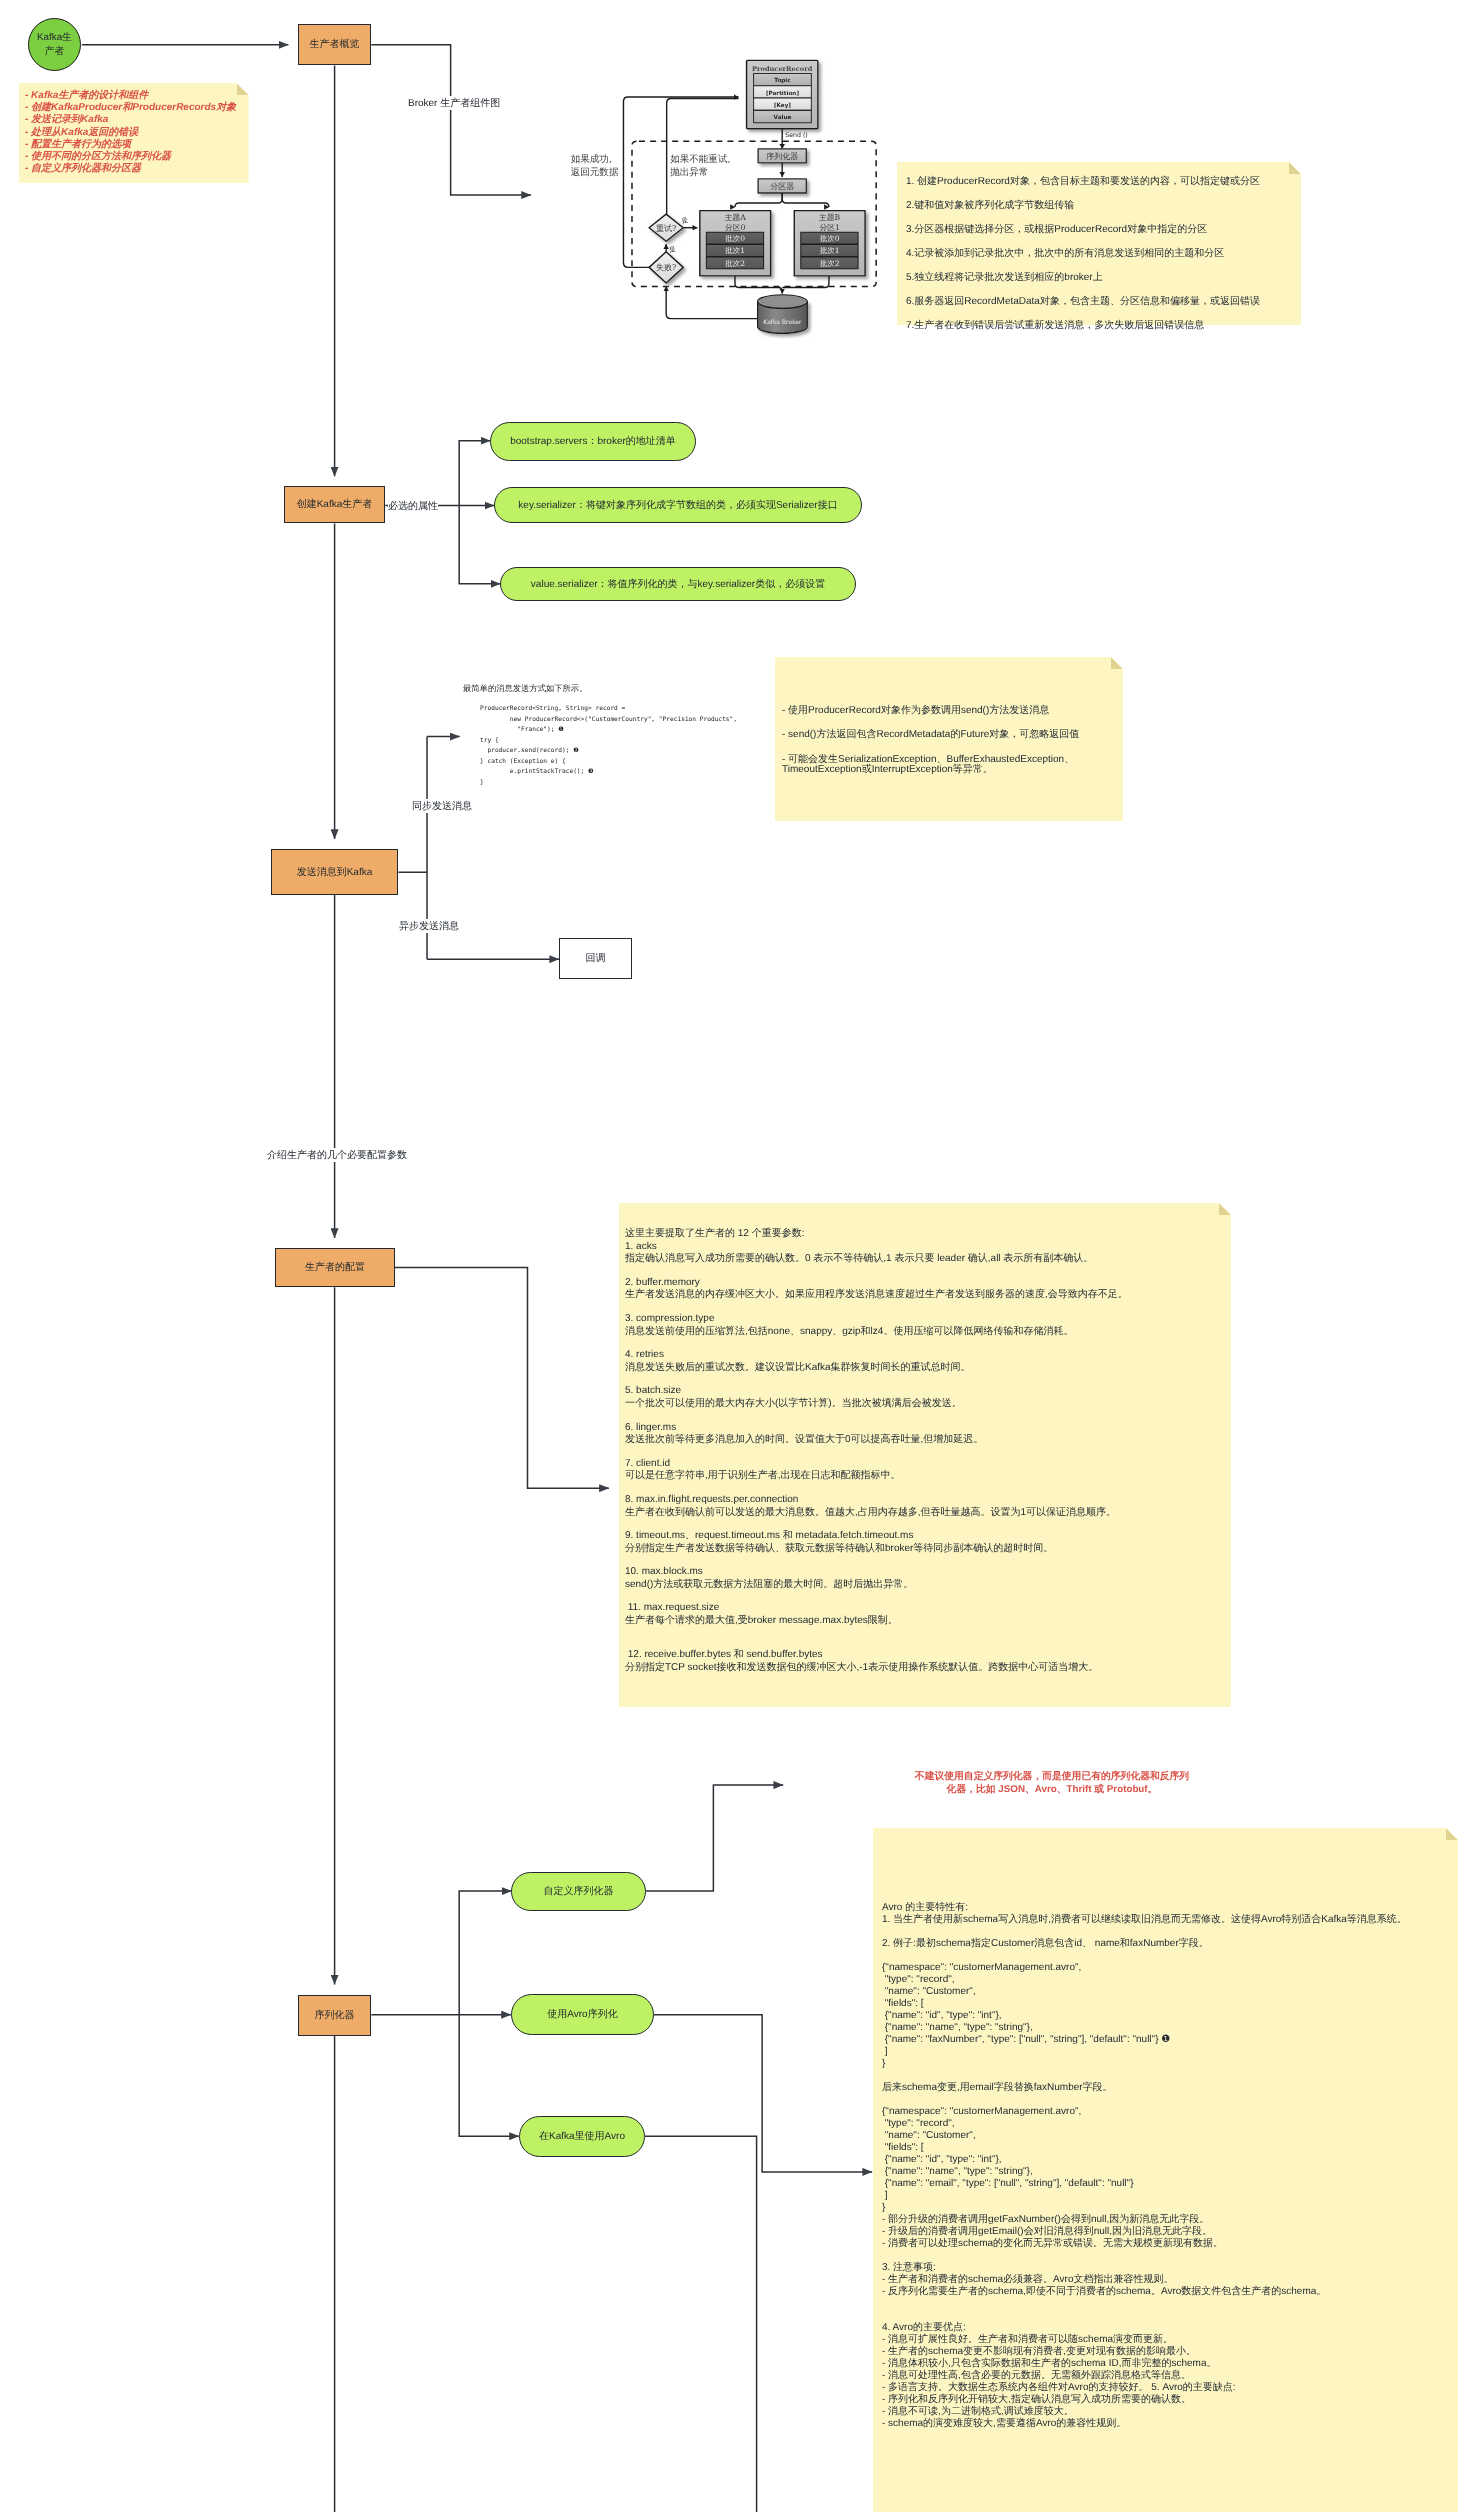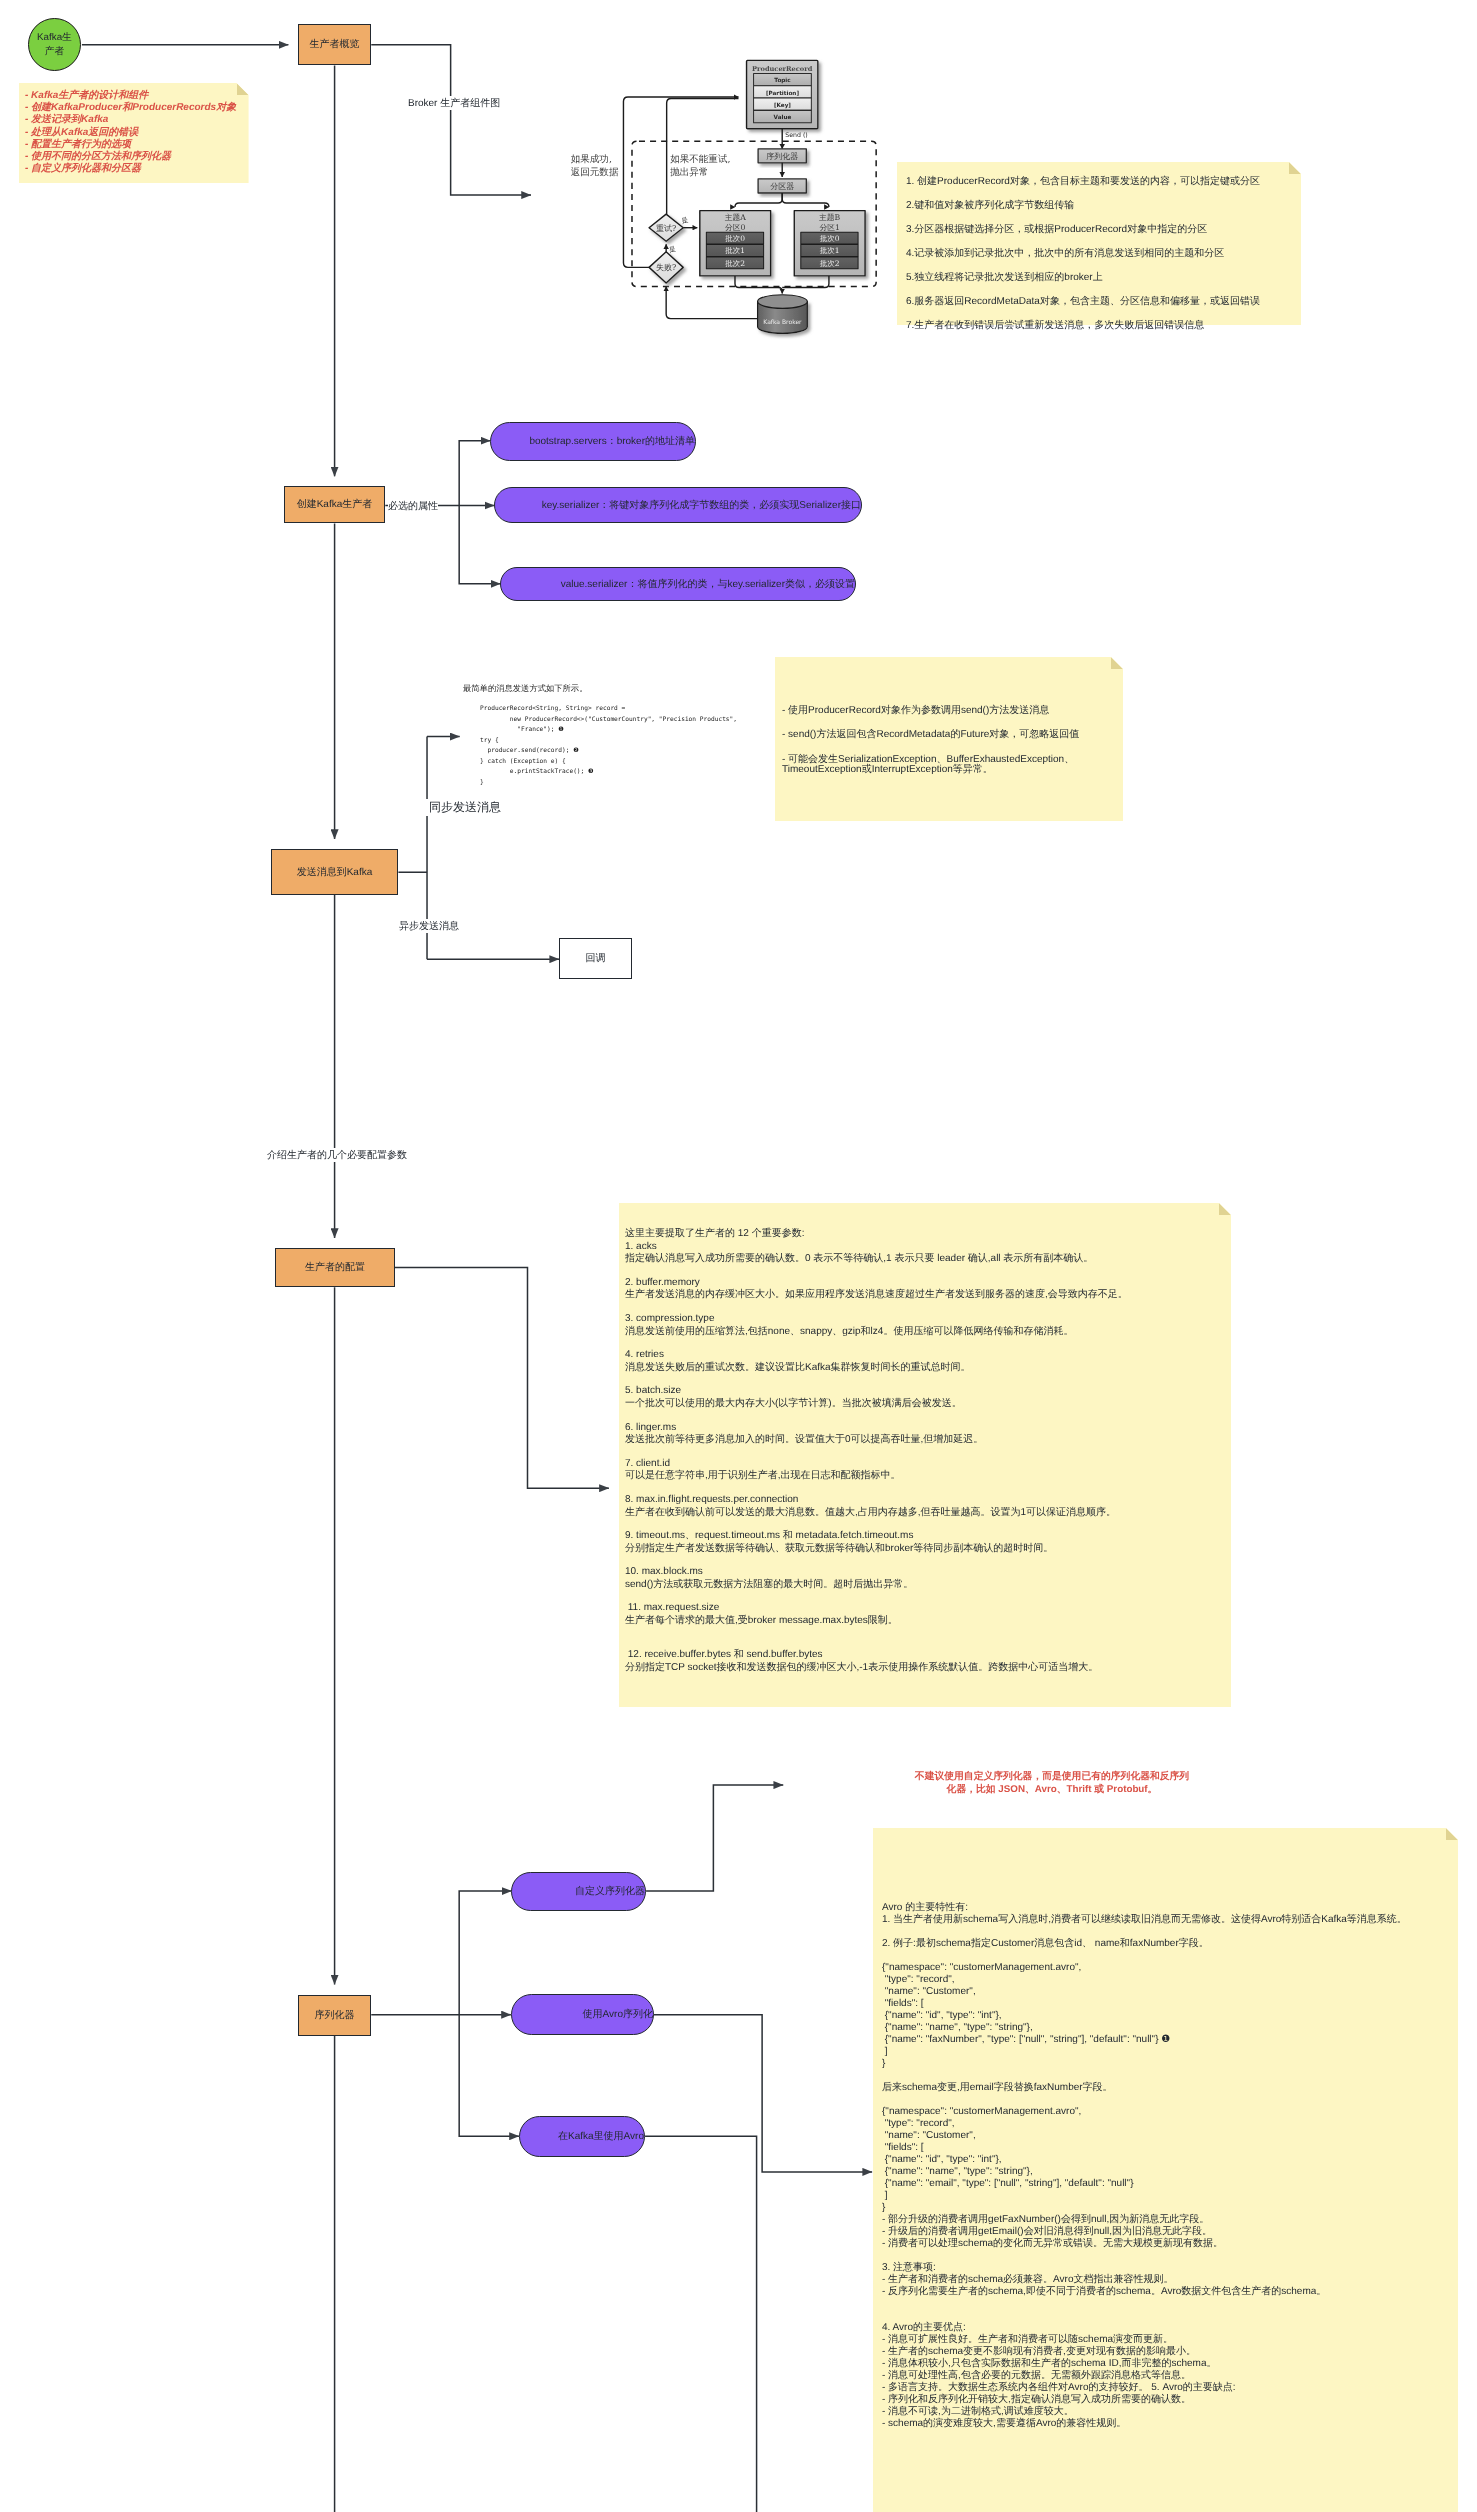--- a/index.html
+++ b/index.html
@@ -5,21 +5,21 @@
 <style>
 html,body{margin:0;padding:0;background:#fff;}
 body{width:1477px;height:3122px;position:relative;overflow:hidden;
      font-family:"Liberation Sans","DejaVu Sans",sans-serif;color:#232930;font-size:10px;
      -webkit-font-smoothing:antialiased;text-rendering:geometricPrecision;}
 svg.wires{position:absolute;left:0;top:0;width:1477px;height:3122px;overflow:visible;}
 .node{position:absolute;box-sizing:border-box;display:flex;align-items:center;
       justify-content:center;text-align:center;line-height:1.3;font-size:10px;white-space:nowrap;}
 .n-orange{background:#EFAC68;border:1.5px solid #232930;}
 .n-white{background:#ffffff;border:1.5px solid #232930;}
-.n-round{background:#8b5cf6;border:1.5px solid #232930;border-radius:502px;justify-content:flex-end;}
+.n-round{background:#bef264;border:1.5px solid #232930;border-radius:502px;}
 .n-circle{background:#7BCF40;border:1.5px solid #1b1b1b;border-radius:50%;}
 .note{position:absolute;box-sizing:border-box;background:#FDF5C9;}
 .fold{position:absolute;right:0;top:0;width:0;height:0;
       border-left:12px solid transparent;border-bottom:12px solid #E4DCA6;}
 .elabel{position:absolute;white-space:nowrap;font-size:10px;background:#ffffff;}
 .ln{white-space:pre;}
 </style>
 </head>
 <body>
 
@@ -100,21 +100,21 @@
   </div>
 <div class="node n-round" style="left:511px;top:1994px;width:143px;height:41px;font-size:10px;">
     <span>使用Avro序列化</span>
   </div>
 <div class="node n-round" style="left:519px;top:2116px;width:126px;height:41px;font-size:10px;">
     <span>在Kafka里使用Avro</span>
   </div>
 
 <div class="elabel" style="left:408px;top:96px;font-size:10px;">Broker 生产者组件图</div>
 <div class="elabel" style="left:388px;top:499px;font-size:10px;">必选的属性</div>
-<div class="elabel" style="left:416px;top:799px;font-size:12px;padding-left:13px;">同步发送消息</div>
+<div class="elabel" style="left:399px;top:799px;font-size:10px;padding-left:13px;">同步发送消息</div>
 <div class="elabel" style="left:399px;top:919px;font-size:10px;">异步发送消息</div>
 <div class="elabel" style="left:267px;top:1148px;font-size:10px;">介绍生产者的几个必要配置参数</div>
 
 <svg class="wires" viewBox="0 0 2940 6214" xmlns="http://www.w3.org/2000/svg" style="font-size:20px">
  <defs>
   <marker id="dah" markerWidth="10" markerHeight="11" refX="9.6" refY="5.5" orient="auto" markerUnits="userSpaceOnUse">
     <path d="M0,0 L10,5.5 L0,11 z" fill="#1c1c1c"></path>
   </marker>
   <linearGradient id="gBox" x1="0" y1="0" x2="0" y2="1">
     <stop offset="0" stop-color="#cacaca"></stop>

